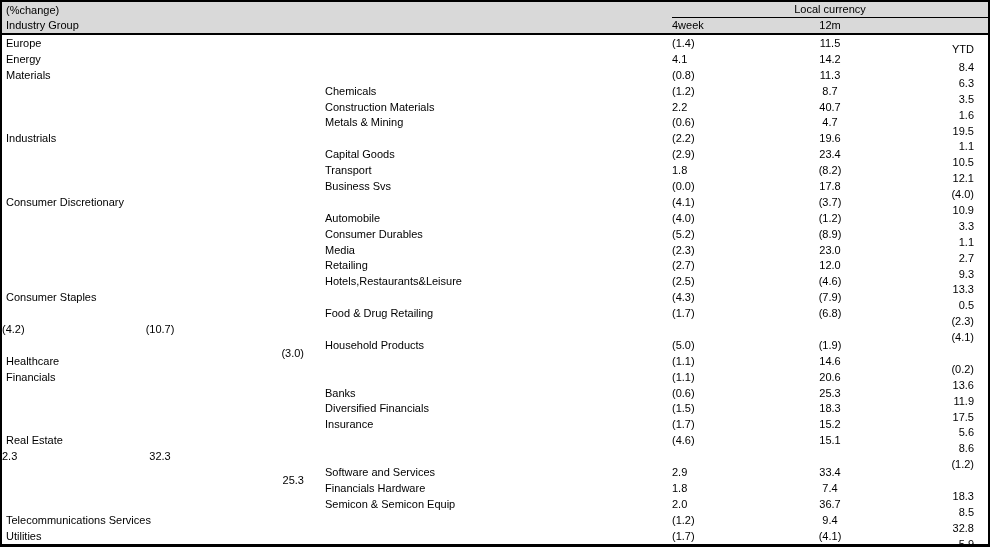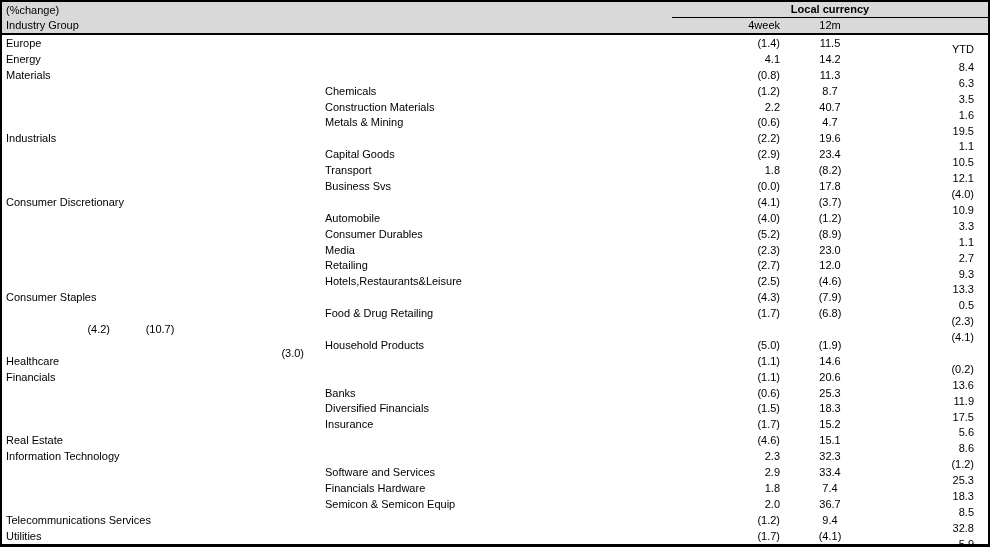--- a/index.html
+++ b/index.html
@@ -30,26 +30,26 @@
     padding-left: 4px;
     white-space: nowrap;
   }
   .hcell-currency {
     flex: 0 0 316px;
     height: 100%;
     box-sizing: border-box;
     display: flex;
     align-items: center;
     justify-content: center;
-    font-weight: bold;
+    font-weight: normal;
     border-bottom: 1.5px solid #000;
   }
   .hrow-b { font-weight: normal; }
   
-  .c1 { flex: 0 0 108px; text-align: right; white-space: nowrap; }
+  .c1 { flex: 0 0 108px; text-align: left; white-space: nowrap; }
   .c2 { flex: 0 0 100px; text-align: center; white-space: nowrap; }
   .c3 { flex: 0 0 108px; text-align: right; box-sizing: border-box; padding-right: 14px; white-space: nowrap; margin-top: 48px; }
   
   .tbody { overflow: hidden; }
   .row { display: flex; height: 15.9px; align-items: center; }
   .row .label { flex: 0 0 670px; box-sizing: border-box; white-space: nowrap; }
   .row.group { font-weight: normal; }
   .row.group .label-text { padding-left: 4px; }
   .row.sub .label-text { padding-left: 323px; }
 </style>
@@ -301,23 +301,20 @@
   <div class="row group">
     <div class="label">
       <span class="label-text">Real Estate</span>
     </div>
     <div class="c1">(4.6)</div>
     <div class="c2">15.1</div>
     <div class="c3">(1.2)</div>
   </div>
 
   <div class="row group">
-    <div class="label">
-      <span class="label-text">Information Technology</span>
-    </div>
     <div class="c1">2.3</div>
     <div class="c2">32.3</div>
     <div class="c3">25.3</div>
   </div>
 
   <div class="row sub">
     <div class="label">
       <span class="label-text">Software and Services</span>
     </div>
     <div class="c1">2.9</div>

